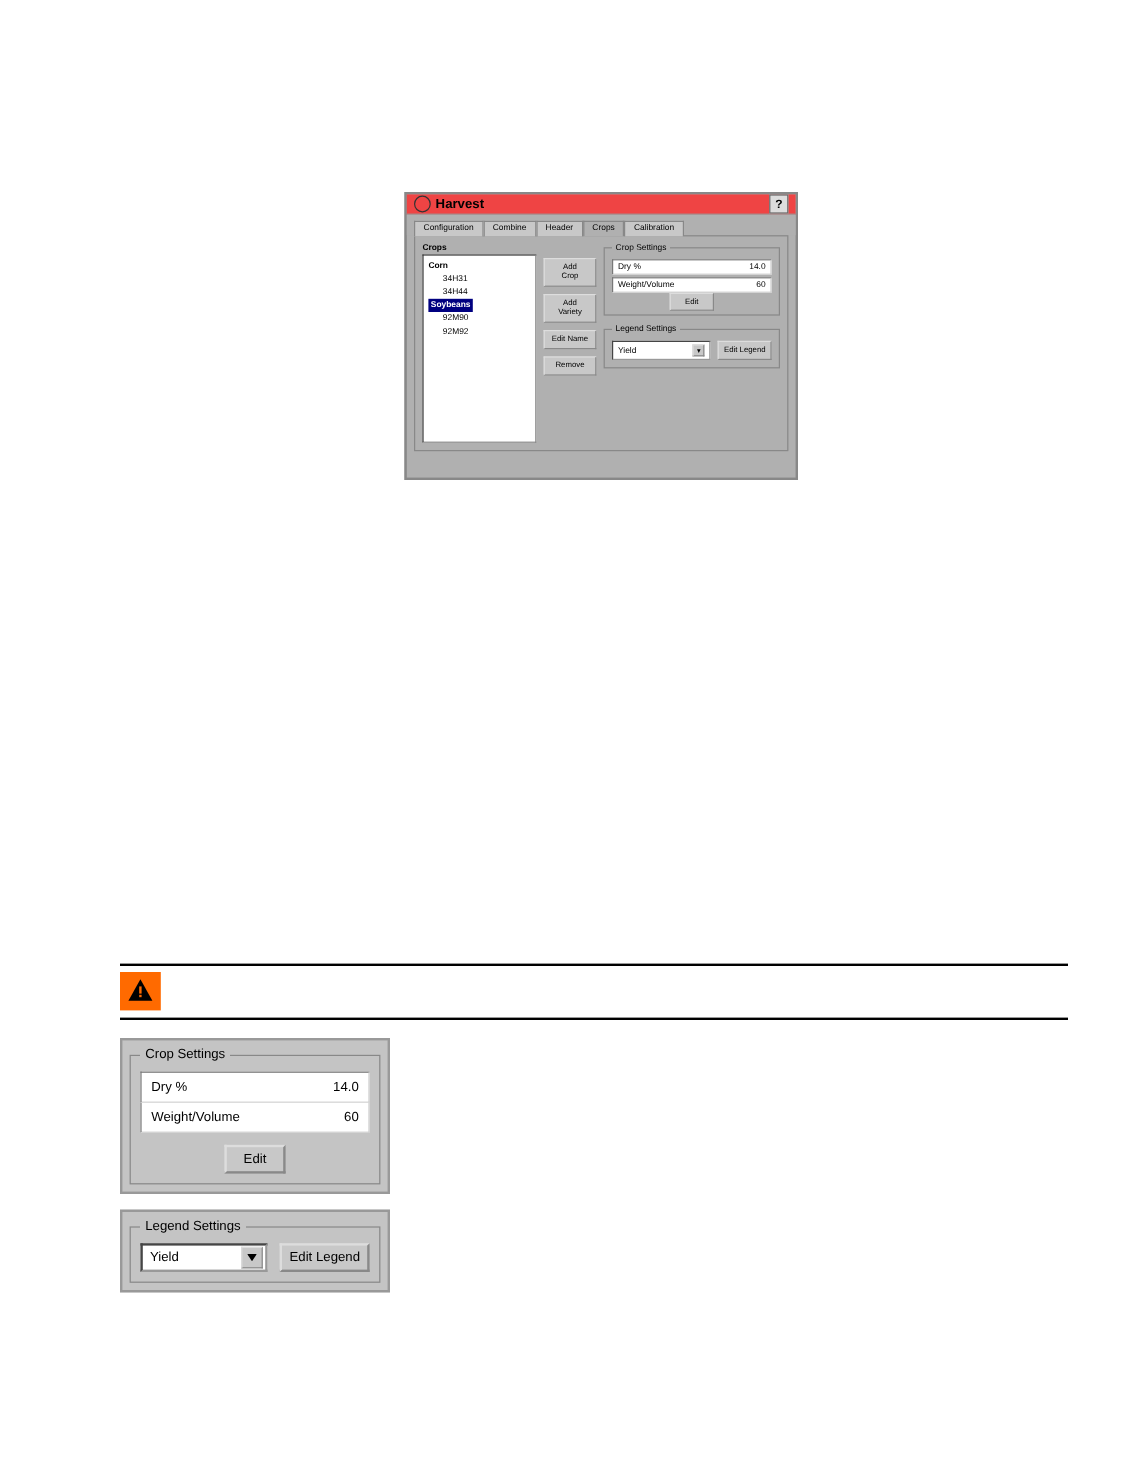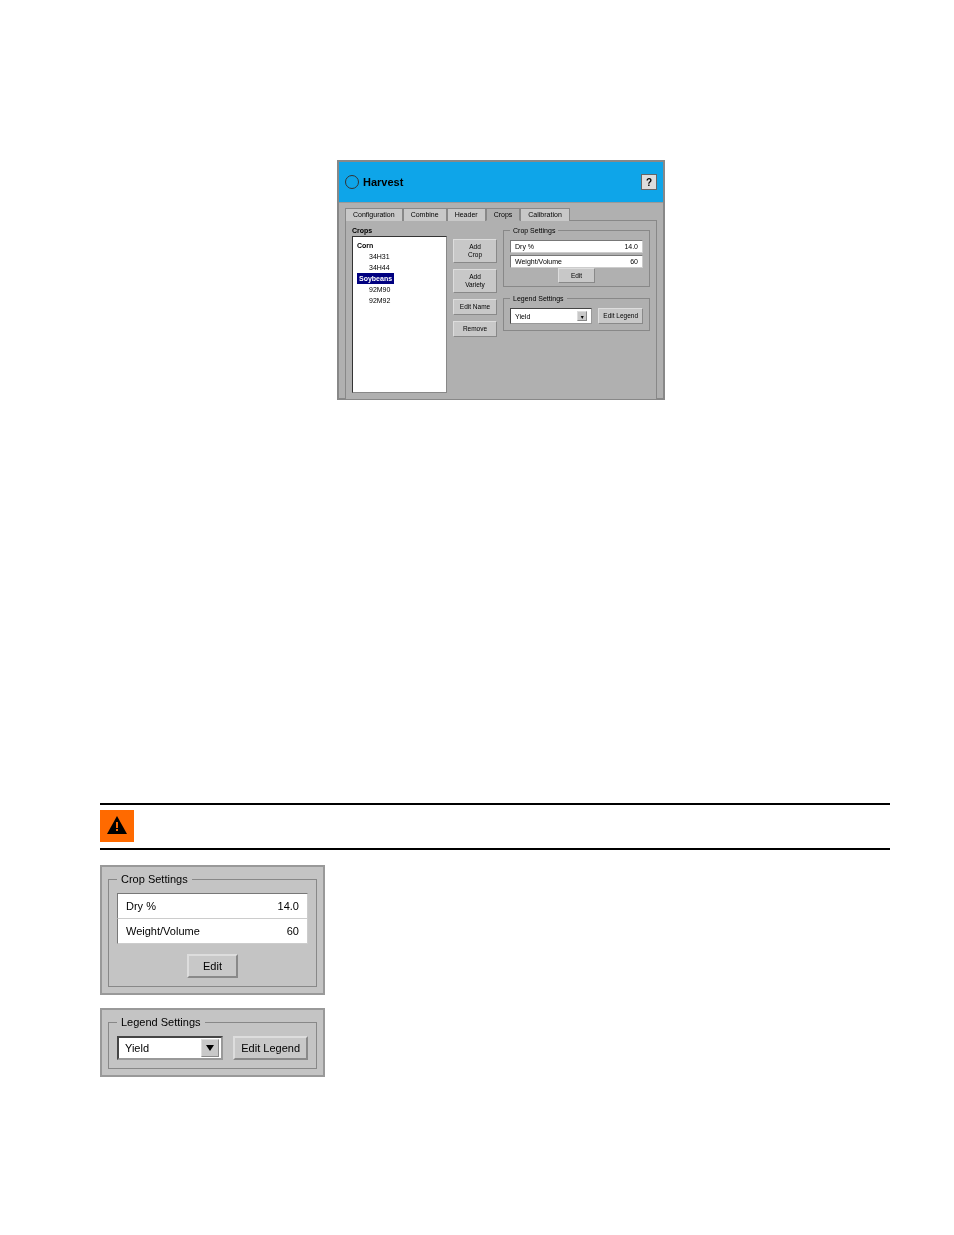--- a/index.html
+++ b/index.html
@@ -17,22 +17,22 @@
       position: absolute;
       left: 337px;
       top: 160px;
       width: 328px;
       height: 240px;
       background: #b0b0b0;
       border: 2px solid #888;
       font-size: 8px;
     }
     .harvest-titlebar {
-      background: #0ea5e9;
-      padding: 12px 6px;
+      background: #ef4444;
+      padding: 0 6px;
       display: flex;
       align-items: center;
       justify-content: space-between;
       border-bottom: 1px solid #999;
     }
     .harvest-titlebar .title {
       font-weight: bold;
       font-size: 11px;
       display: flex;
       align-items: center;

